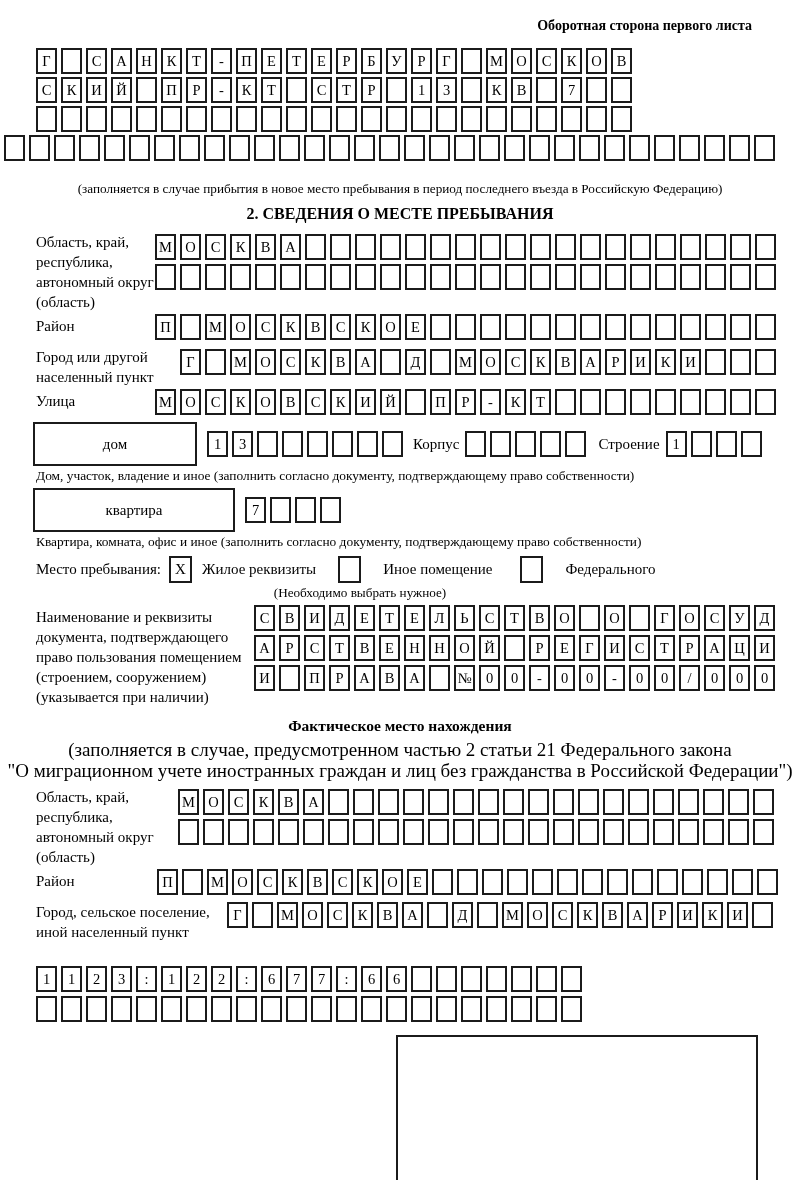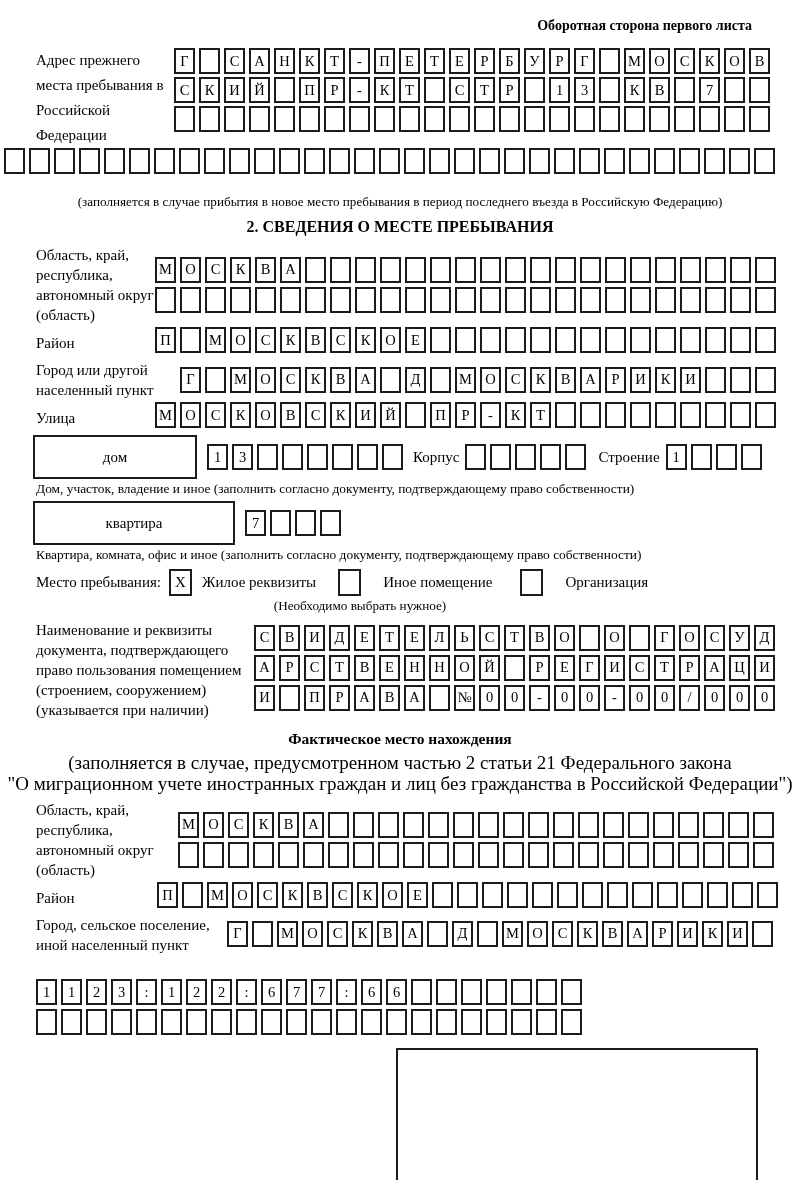--- a/index.html
+++ b/index.html
@@ -25,21 +25,21 @@
   }
   .checkbox {
     width:23px; height:27px; box-sizing:border-box; border:2px solid #1b1b1b;
     display:flex; align-items:center; justify-content:center; font-size:15px; flex:none;
   }
   .addr-block { display:flex; margin:14px 0 0 36px; }
   .addr-label { width:138px; flex:none; font-size:15px; line-height:25px; }
   .fullrow { margin:0 0 0 4px; }
   .note-center { text-align:center; font-size:13.2px; margin-top:20px; }
   .sec-title { text-align:center; font-weight:bold; font-size:16px; margin:8px 0 7px 0; }
-  .field { display:flex; margin:0 0 2px 36px;align-items:center; }
+  .field { display:flex; margin:0 0 2px 36px; }
   .field-label { flex:none; font-size:15px; line-height:20px; padding-top:2px; }
   .w119 { width:119px; } .w144 { width:144px; } .w121 { width:121px; }
   .w142 { width:142px; } .w191 { width:191px; } .w189 { width:189px; }
   .w218 { width:218px; }
   .dom-row { display:flex; margin:4px 0 2px 33px; align-items:center; }
   .caption { margin:1px 0 3px 36px; font-size:13.4px; }
   .mesto-row { display:flex; align-items:center; margin:6px 0 0 36px; font-size:15px; }
   .mesto-note { text-align:center; width:420px; margin:2px 0 4px 150px; font-size:13.2px; }
   .fact-title { text-align:center; font-weight:bold; font-size:15.5px; margin:10px 0 4px 0; }
   .fact-note { text-align:center; font-size:19px; line-height:21px; }
@@ -54,21 +54,20 @@
   .mt4 { margin-top:4px; }
 </style>
 </head>
 <body>
 
 <div class="page">
 
   <div class="backside-header">Оборотная сторона первого листа</div>
 
   <div class="addr-block">
-    <div class="addr-label">Адрес прежнего места пребывания в Российской Федерации</div>
     <div>
       <div class="cellrow">
           <div class="cell">Г</div>
           <div class="cell"></div>
           <div class="cell">С</div>
           <div class="cell">А</div>
           <div class="cell">Н</div>
           <div class="cell">К</div>
           <div class="cell">Т</div>
           <div class="cell">-</div>
@@ -373,21 +372,21 @@
   </div>
   <div class="caption">Квартира, комната, офис и иное (заполнить согласно документу, подтверждающему право собственности)</div>
 
   <div class="mesto-row">
     <span>Место пребывания:</span>
     <span class="checkbox" style="margin-left:8px;">X</span>
     <span style="margin-left:10px;">Жилое реквизиты</span>
     <span class="checkbox" style="margin-left:22px;"></span>
     <span style="margin-left:22px;">Иное помещение</span>
     <span class="checkbox" style="margin-left:28px;"></span>
-    <span style="margin-left:22px;">Организация</span>
+    <span style="margin-left:22px;">Федерального</span>
   </div>
   <div class="mesto-note">(Необходимо выбрать нужное)</div>
 
   <div class="field">
     <div class="field-label w218">Наименование и реквизиты документа, подтверждающего право пользования помещением (строением, сооружением) (указывается при наличии)</div>
     <div>
       <div class="cellrow" style="margin-bottom:4px;">
           <div class="cell">С</div>
           <div class="cell">В</div>
           <div class="cell">И</div>

